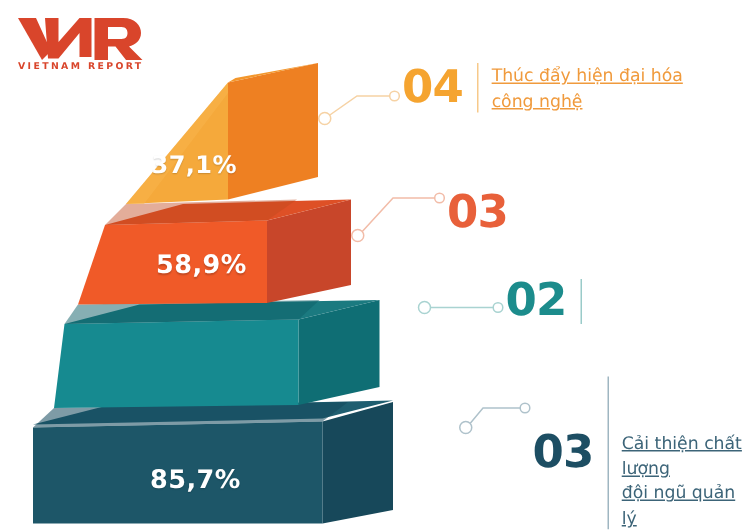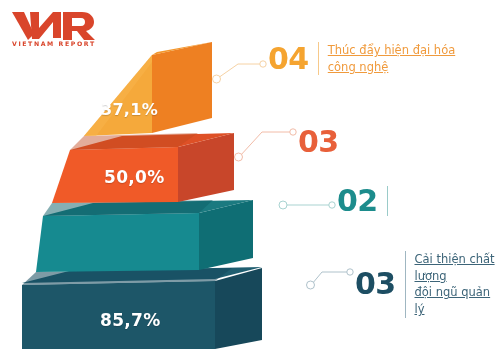--- a/index.html
+++ b/index.html
@@ -54,21 +54,21 @@
   #c3 .ctext{color:#E97C54;}
 
   #c2{left:337px;top:186px;align-items:center;}
   #c2 .num{color:#1C8C8C;}
   #c2 .divider{background:#9ACBC9;}
   #c2 .ctext{color:#3E9B97;}
 
   #c1{left:355px;top:251px;}
   #c1 .num{color:#1D4E63;}
   #c1 .divider{background:#9FB6C1;}
-  #c1 .ctext{color:#3C6478;}
+  #c1 .ctext{color:#3C6478;margin-top:36px;}
 </style>
 </head>
 <body>
 
 <div id="stage">
 
   <div id="logo">
     <svg width="108" height="40" viewBox="0 0 108 40">
       <g fill="#D9452B">
 
@@ -156,21 +156,21 @@
 
       <g>
         <path d="M312,284 L322,272 L349,272" stroke="#AFC2CB"></path>
         <circle cx="310.5" cy="285" r="4" fill="#ffffff" stroke="#AFC2CB"></circle>
         <circle cx="350" cy="272" r="3.2" fill="#ffffff" stroke="#AFC2CB"></circle>
       </g>
     </g>
   </svg>
 
   <div class="pct" id="pct4">37,1%</div>
-  <div class="pct" id="pct3">50,0%</div>
+  <div class="pct" id="pct3">58,9%</div>
   <div class="pct" id="pct1">85,7%</div>
 
   <div class="callout" id="c4">
     <div class="num">04</div>
     <div class="divider"></div>
     <div class="ctext">Thúc đẩy hiện đại hóa
 công nghệ</div>
   </div>
 
   <div class="callout" id="c3">

